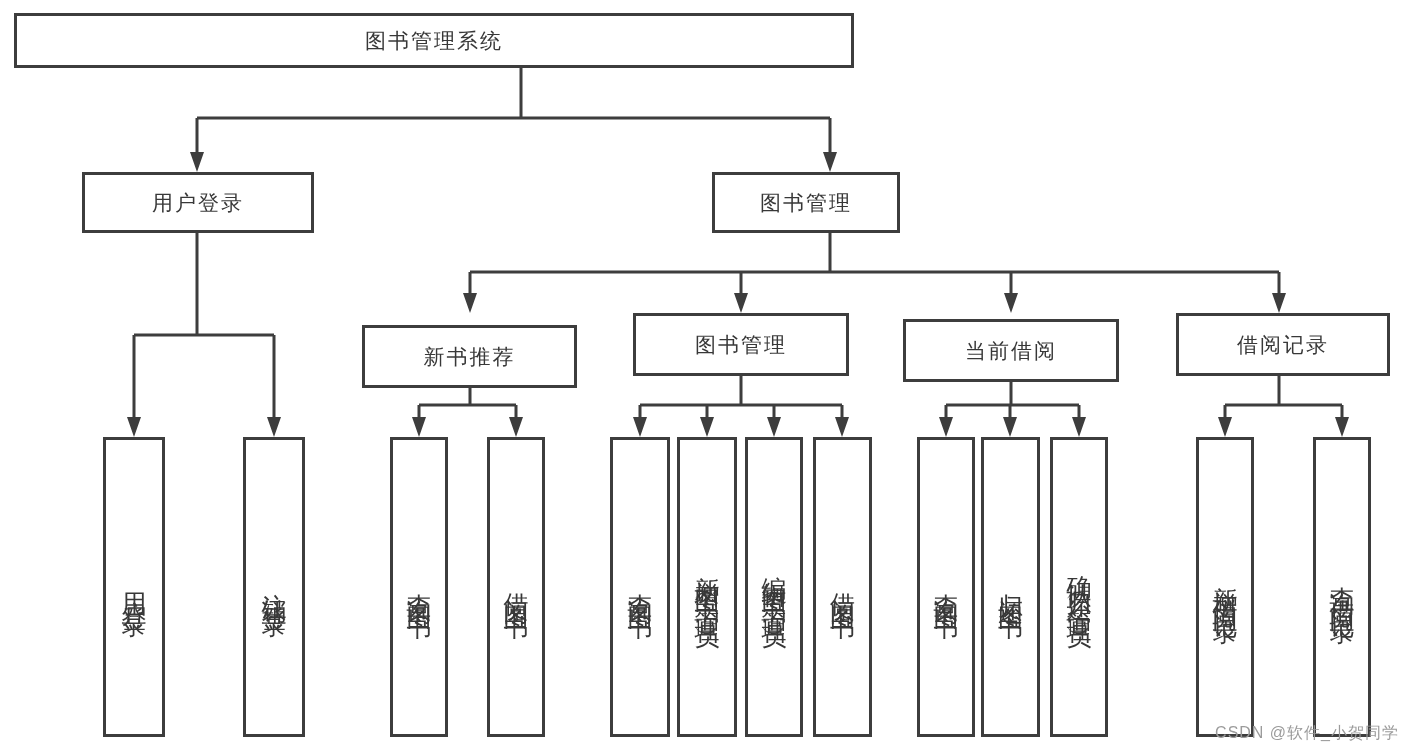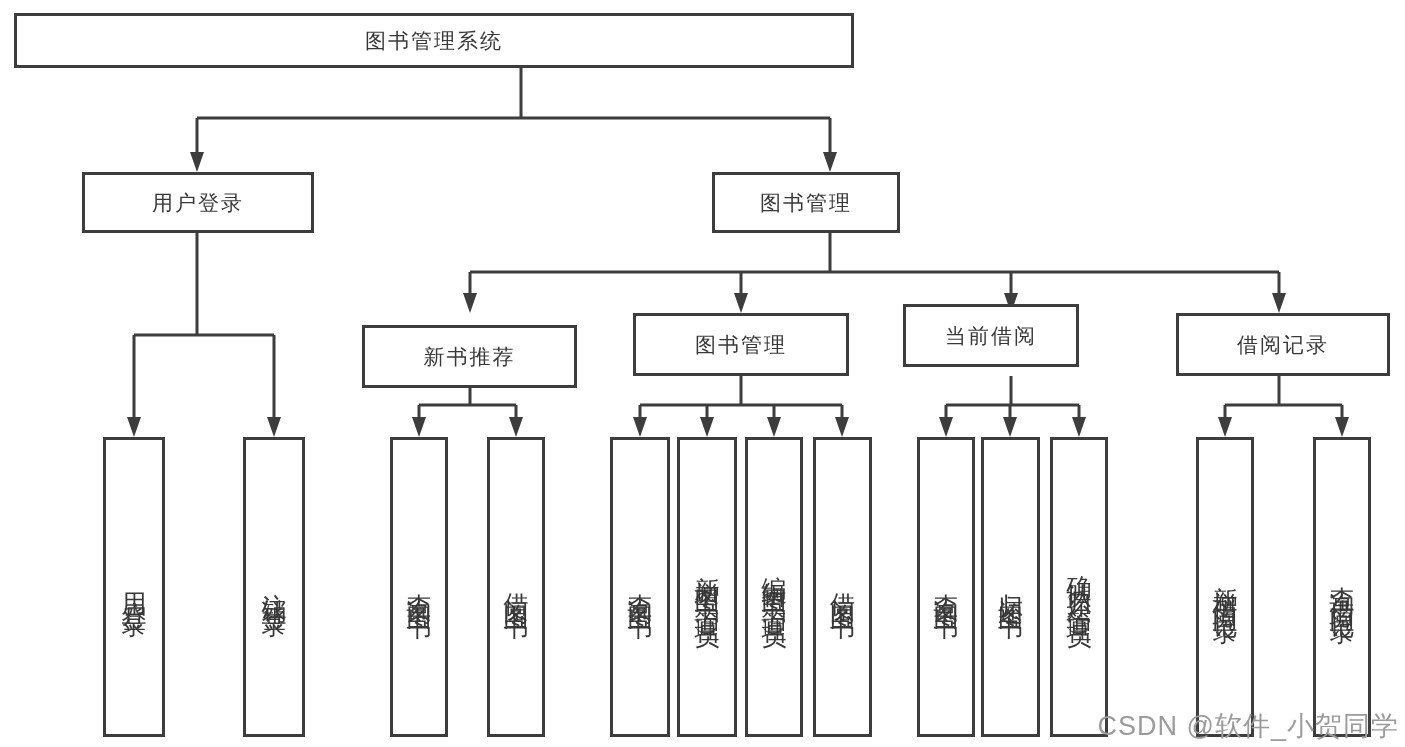--- a/index.html
+++ b/index.html
@@ -37,21 +37,21 @@
     text-orientation: mixed;
     font-size: 25px;
     letter-spacing: 7px;
     line-height: 1;
     white-space: nowrap;
   }
   .watermark {
     position: absolute;
     right: 6px;
     bottom: 3px;
-    font-size: 27px;
+    font-size: 16px;
     letter-spacing: 1px;
     color: #9b9b9b;
     z-index: 2;
     white-space: nowrap;
   }
 </style>
 </head>
 <body>
 
 <div id="stage">
@@ -88,21 +88,21 @@
   <div class="box" style="left:712px;top:172px;width:188px;height:61px">
     <span class="hlabel">图书管理</span>
   </div>
 
   <div class="box" style="left:362px;top:325px;width:215px;height:63px">
     <span class="hlabel">新书推荐</span>
   </div>
   <div class="box" style="left:633px;top:313px;width:216px;height:63px">
     <span class="hlabel">图书管理</span>
   </div>
-  <div class="box" style="left:903px;top:304px;width:176px;height:63px">
+  <div class="box" style="left:903px;top:319px;width:216px;height:63px">
     <span class="hlabel">当前借阅</span>
   </div>
   <div class="box" style="left:1176px;top:313px;width:214px;height:63px">
     <span class="hlabel">借阅记录</span>
   </div>
 
   <div class="box" style="left:103px;top:437px;width:62px;height:300px">
     <span class="vtext">用户登录</span>
   </div>
   <div class="box" style="left:243px;top:437px;width:62px;height:300px">

